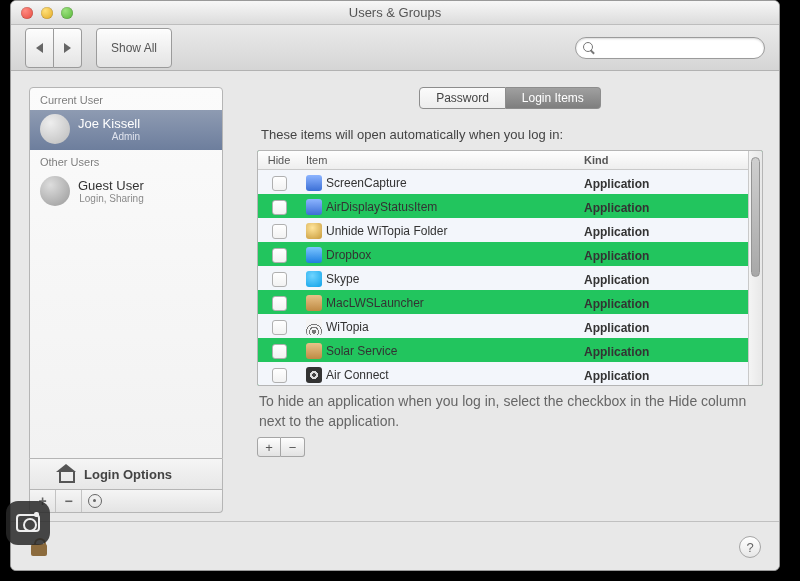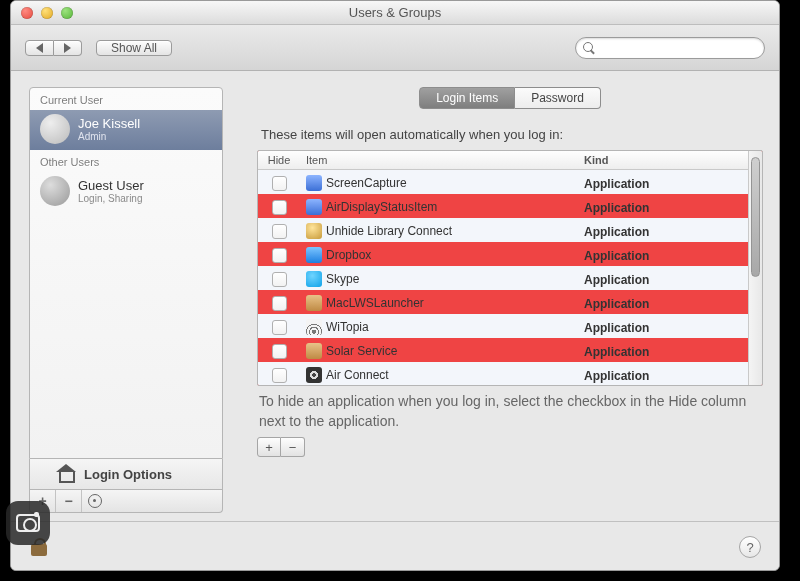--- a/index.html
+++ b/index.html
@@ -42,21 +42,21 @@
     height: 46px;
     background: linear-gradient(#eaeaea,#d5d5d5);
     border-bottom: 1px solid #b2b2b2;
     display:flex;
     align-items:center;
     padding: 0 14px;
     gap: 14px;
   }
   .seg { display:flex; }
   .tbtn {
-    height: 16px;
+    height: 40px;
     background: linear-gradient(#fdfdfd,#e4e4e4);
     border: 1px solid #9b9b9b;
     border-radius: 4px;
     padding: 0 10px;
     display:flex; align-items:center; justify-content:center;
     font-size: 12px; color:#555;
     box-shadow: 0 1px 0 #fff inset;
   }
   .seg .tbtn { border-radius: 0; min-width: 28px;}
   .seg .tbtn:first-child{ border-radius:4px 0 0 4px;}
@@ -88,20 +88,21 @@
     display:flex; flex-direction:column;
   }
   .section-hdr {
     font-size:11px; color:#7d7d7d;
     padding: 6px 10px 4px;
     text-shadow: 0 1px 0 #fff;
   }
   .urow {
     display:flex; align-items:center; gap:8px;
     padding: 4px 10px 6px;
+    text-align: right;
   }
   .urow.sel { background: linear-gradient(#8e9bb2,#6d7e9d); color:#fff;}
   .urow.sel .usub{color:#e0e4ee;}
   .avatar { width:30px; height:30px; border-radius:50%; background:radial-gradient(circle at 35% 30%, #ddd, #999); }
   .urow.sel .avatar{background:radial-gradient(circle at 35% 30%, #eee,#bbb);}
   .uname{font-size:13px;}
   .usub{font-size:10px; color:#8a8a8a;}
   .loginopts {
     border:1px solid #b5b5b5; border-top:0;
     background: linear-gradient(#f5f5f5,#e7e7e7);
@@ -131,21 +132,21 @@
     font-size:12px;
     border:1px solid #8d8d8d;
   }
   .tab:first-child{border-radius:4px 0 0 4px;}
   .tab:last-child{border-radius:0 4px 4px 0;border-left:none;}
   .tab.inactive{ background:linear-gradient(#fbfbfb,#ededed); color:#444;}
   .tab.active{ background:linear-gradient(#a0a0a0,#7e7e7e); color:#fff;}
   .intro{font-size:13px; color:#444; margin: 6px 0 8px 4px;}
   .table {
     border:1px solid #b5b5b5;
-    background:#ef4444;
+    background:#22c55e;
     flex: 0 0 auto;
     height: 236px;
     display:flex;
     overflow:hidden;
     border-radius:2px;
   }
   .tcontent{flex:1; overflow:auto;}
   .thead{
     display:flex;
     background:linear-gradient(#fefefe,#eee);
@@ -269,22 +270,22 @@
         <div class="sq">+</div>
         <div class="sq">−</div>
         <div class="sq" style="border-right:none">
             <span class="gear"></span>
           </div>
       </div>
     </div>
 
     <div class="main">
       <div class="tabs">
+        <div class="tab inactive">Password</div>
         <div class="tab active">Login Items</div>
-        <div class="tab inactive">Password</div>
       </div>
       <div class="intro">These items will open automatically when you log in:</div>
 
       <div class="table">
         <div class="tcontent">
           <div class="thead">
             <div class="th col-hide">Hide</div>
             <div class="th col-item">Item</div>
             <div class="th col-kind">Kind</div>
           </div>
@@ -308,21 +309,21 @@
                   <span>AirDisplayStatusItem</span>
                 </div>
                 <div class="td col-kind">Application</div>
               </div>
               <div class="trow">
                 <div class="td col-hide">
                   <span class="cb"></span>
                 </div>
                 <div class="td col-item itemcell">
                   <span class="appicon ic-gold"></span>
-                  <span>Unhide Library Connect</span>
+                  <span>Unhide WiTopia Folder</span>
                 </div>
                 <div class="td col-kind">Application</div>
               </div>
               <div class="trow">
                 <div class="td col-hide">
                   <span class="cb"></span>
                 </div>
                 <div class="td col-item itemcell">
                   <span class="appicon ic-drop"></span>
                   <span>Dropbox</span>

